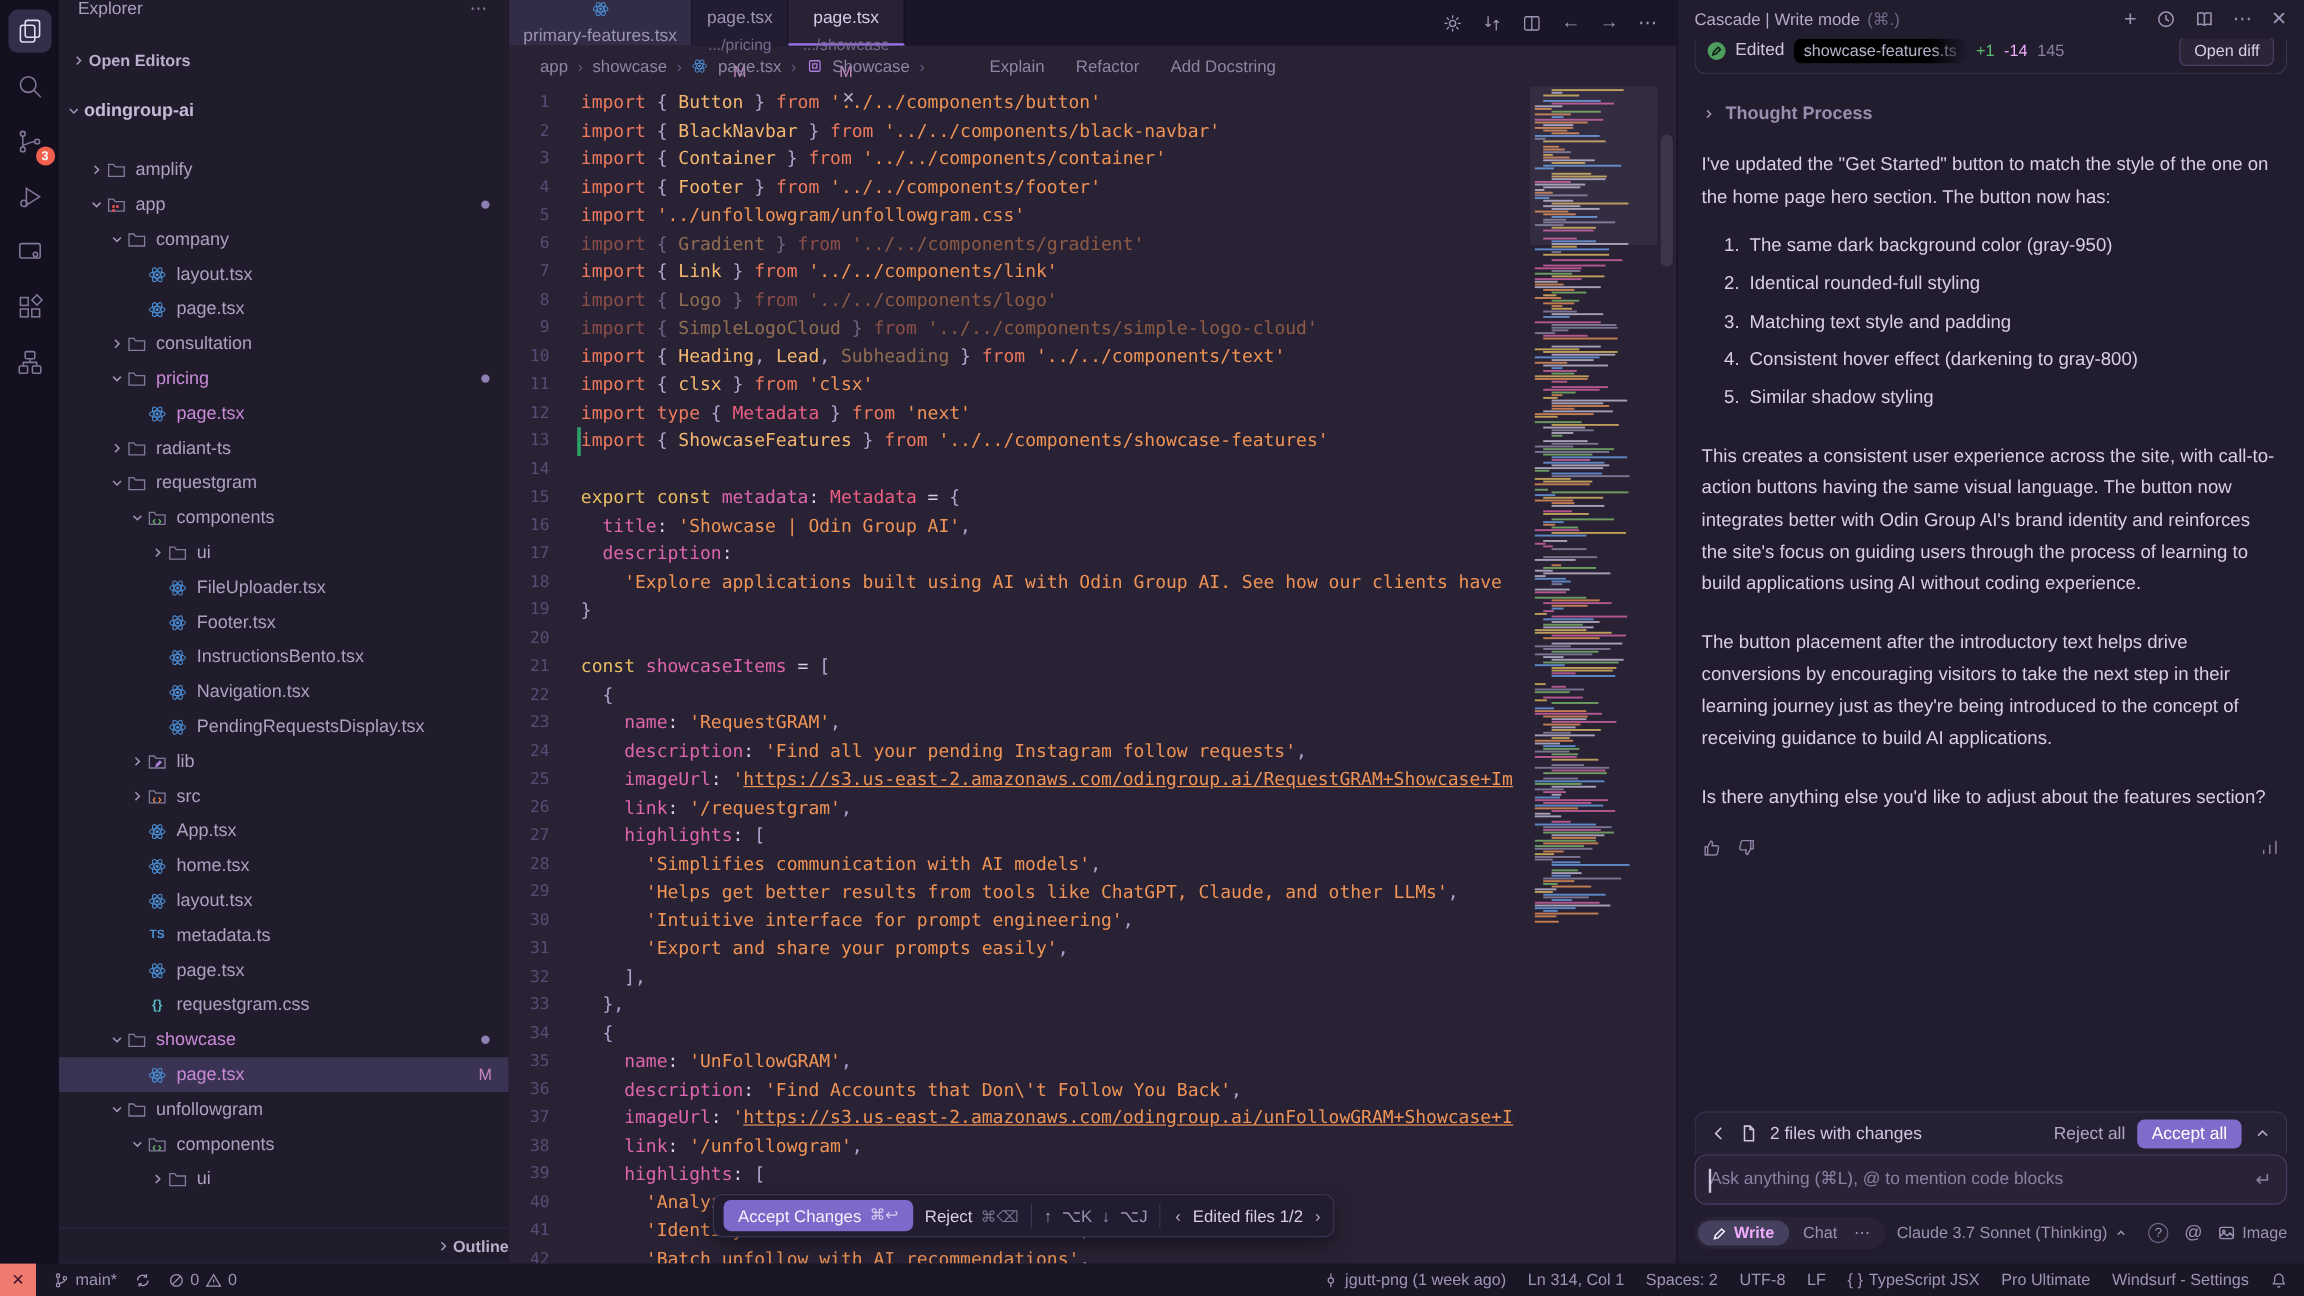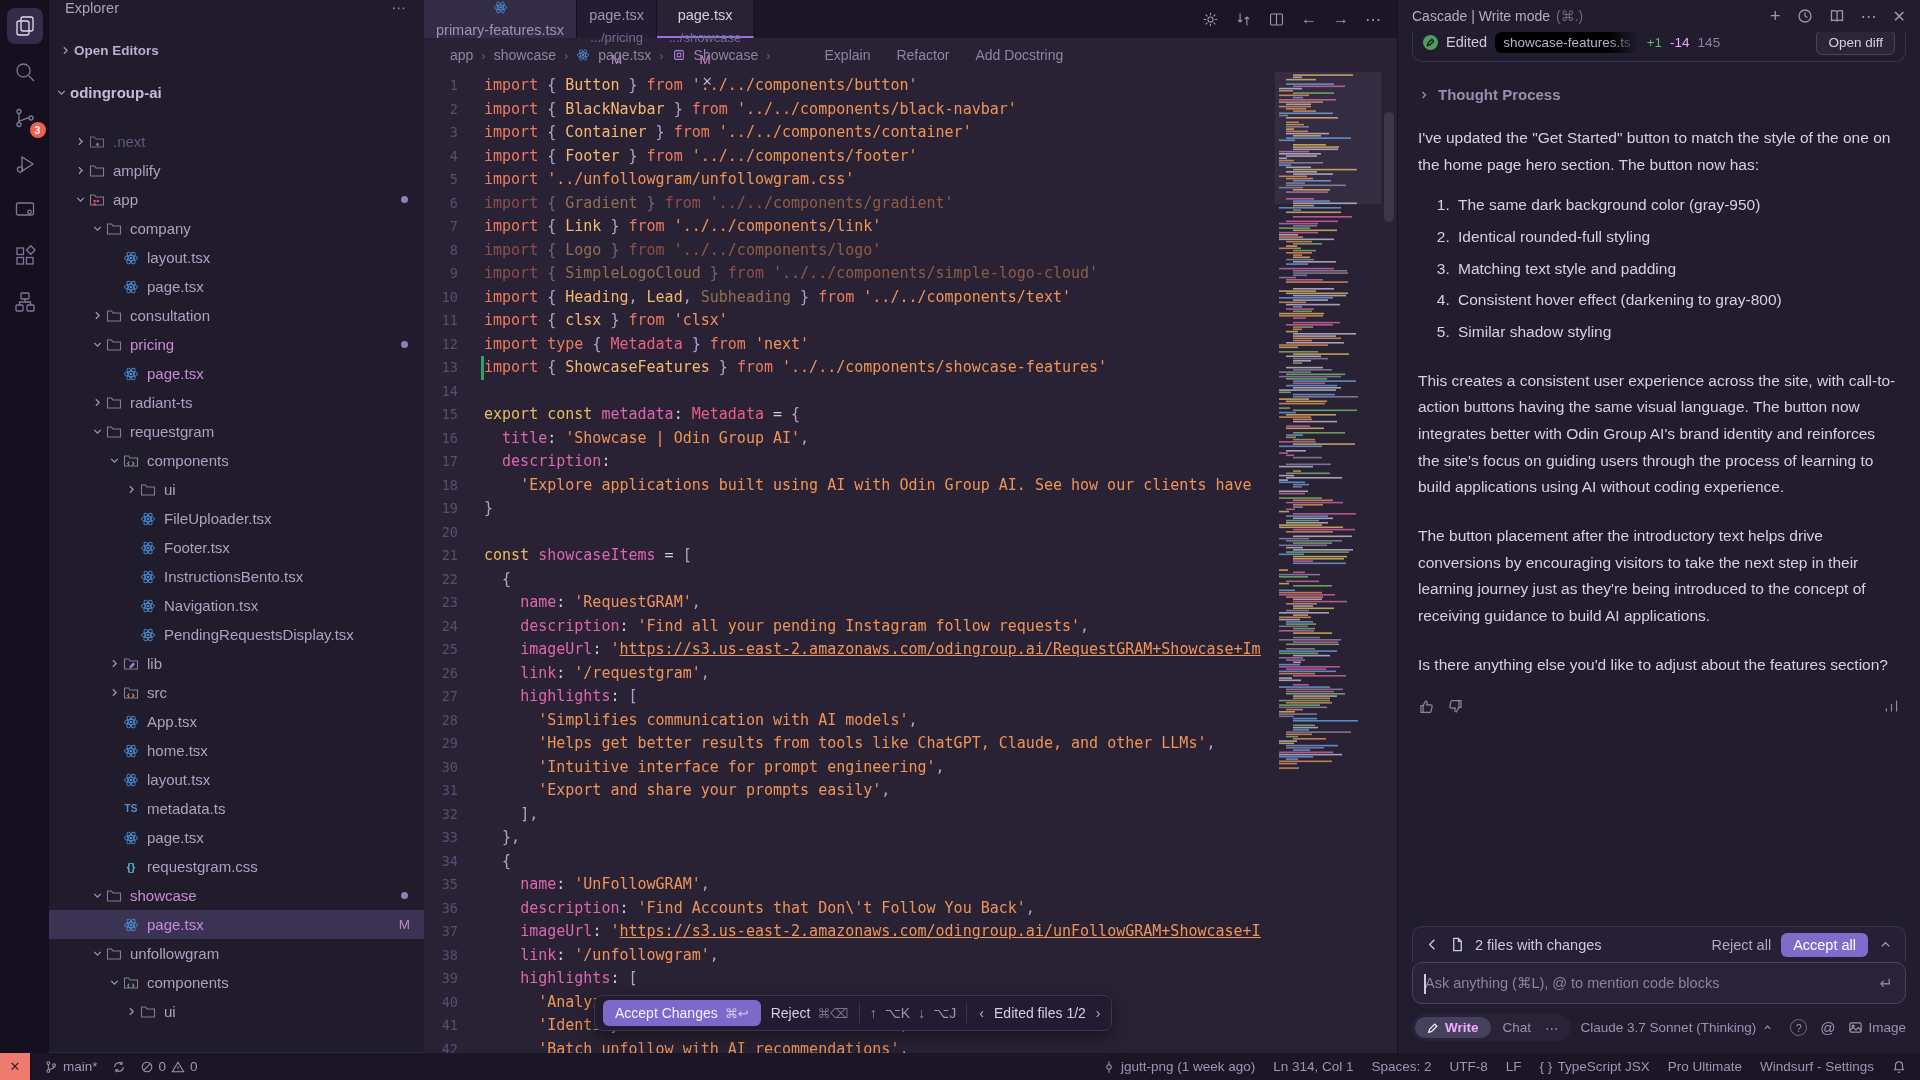--- a/index.html
+++ b/index.html
@@ -210,34 +210,20 @@
     </div>
     <div class="row rootrow" style="padding-left:4px">
       <span class="chv open">
           <svg viewBox="0 0 16 16">
             <path d="M6 4l4 4-4 4"></path>
           </svg>
         </span>
       <span class="tlabel">odingroup-ai</span>
     </div>
     <div id="tree">
-        <div class="trow dimmed" style="padding-left: 23px;">
-          <span class="chv">
-            <svg viewBox="0 0 16 16">
-              <path d="M6 4l4 4-4 4"></path>
-            </svg>
-          </span>
-          <span class="ticon">
-            <svg viewBox="0 0 16 16">
-              <path d="M1.5 3h4l1.5 2h7.5v8h-13z" fill="none" stroke="#6f6788" stroke-width="1.1"></path>
-              <circle cx="8.5" cy="10.5" r="1.7" fill="#6f6788"></circle>
-            </svg>
-          </span>
-          <span class="tlabel">.next</span>
-        </div>
         <div class="trow" style="padding-left: 23px;">
           <span class="chv">
             <svg viewBox="0 0 16 16">
               <path d="M6 4l4 4-4 4"></path>
             </svg>
           </span>
           <span class="ticon">
             <svg viewBox="0 0 16 16">
               <path d="M1.5 3h4l1.5 2h7.5v8h-13z" fill="none" stroke="#837b9b" stroke-width="1.1"></path>
             </svg>

